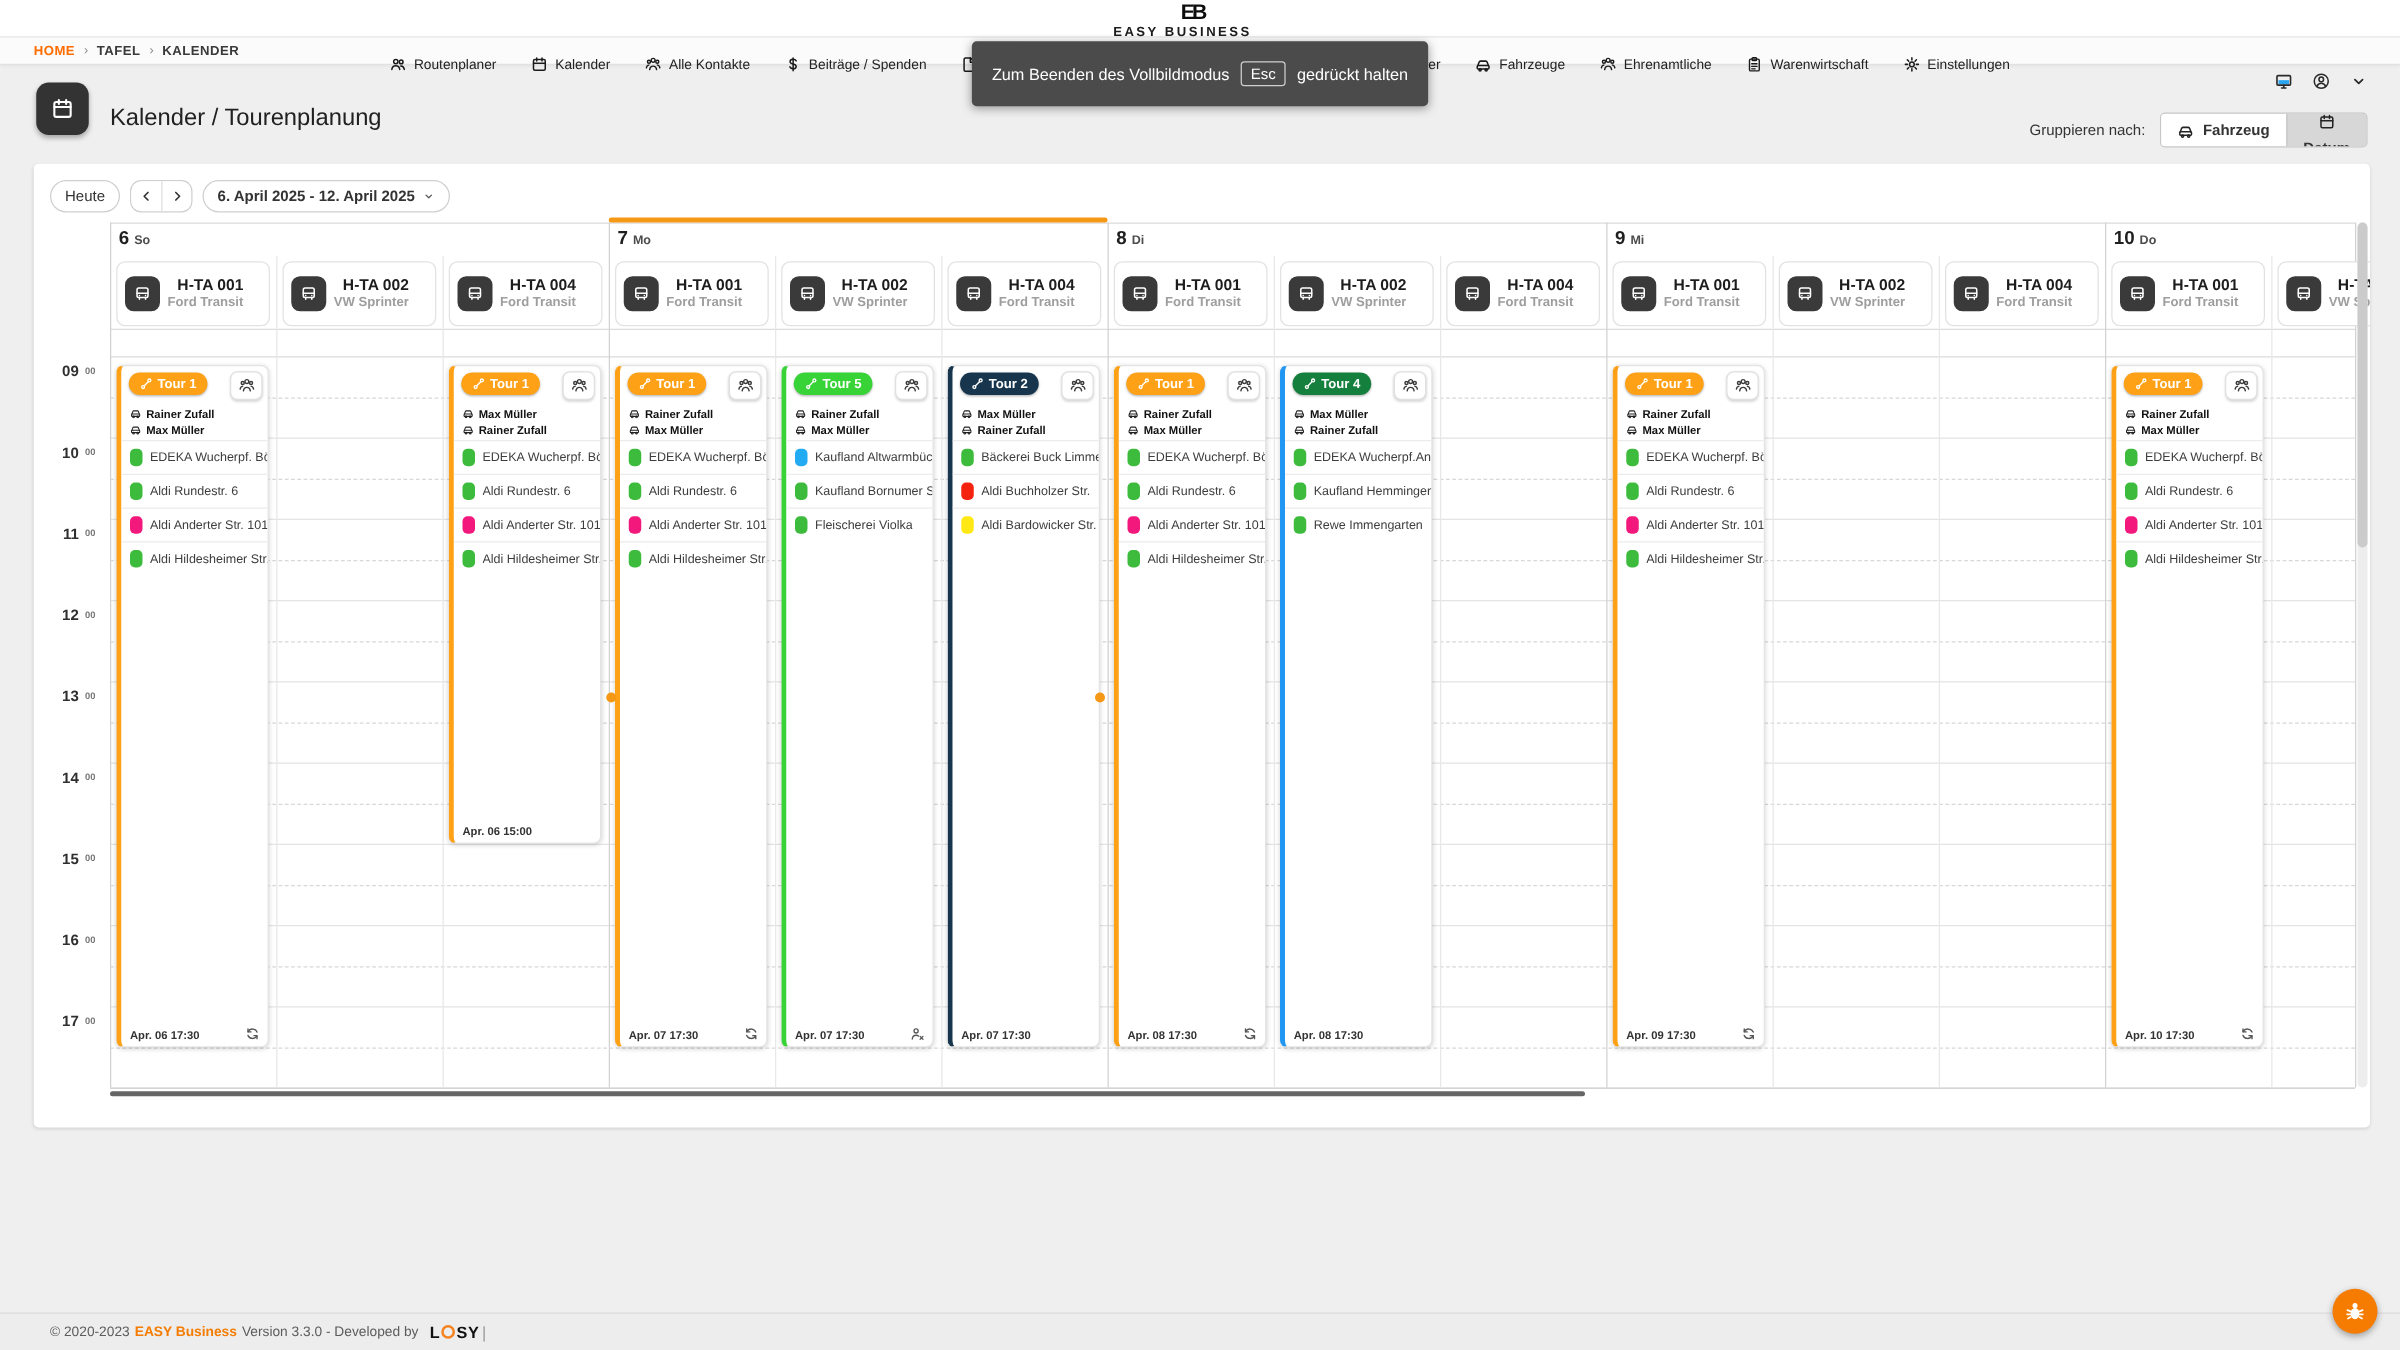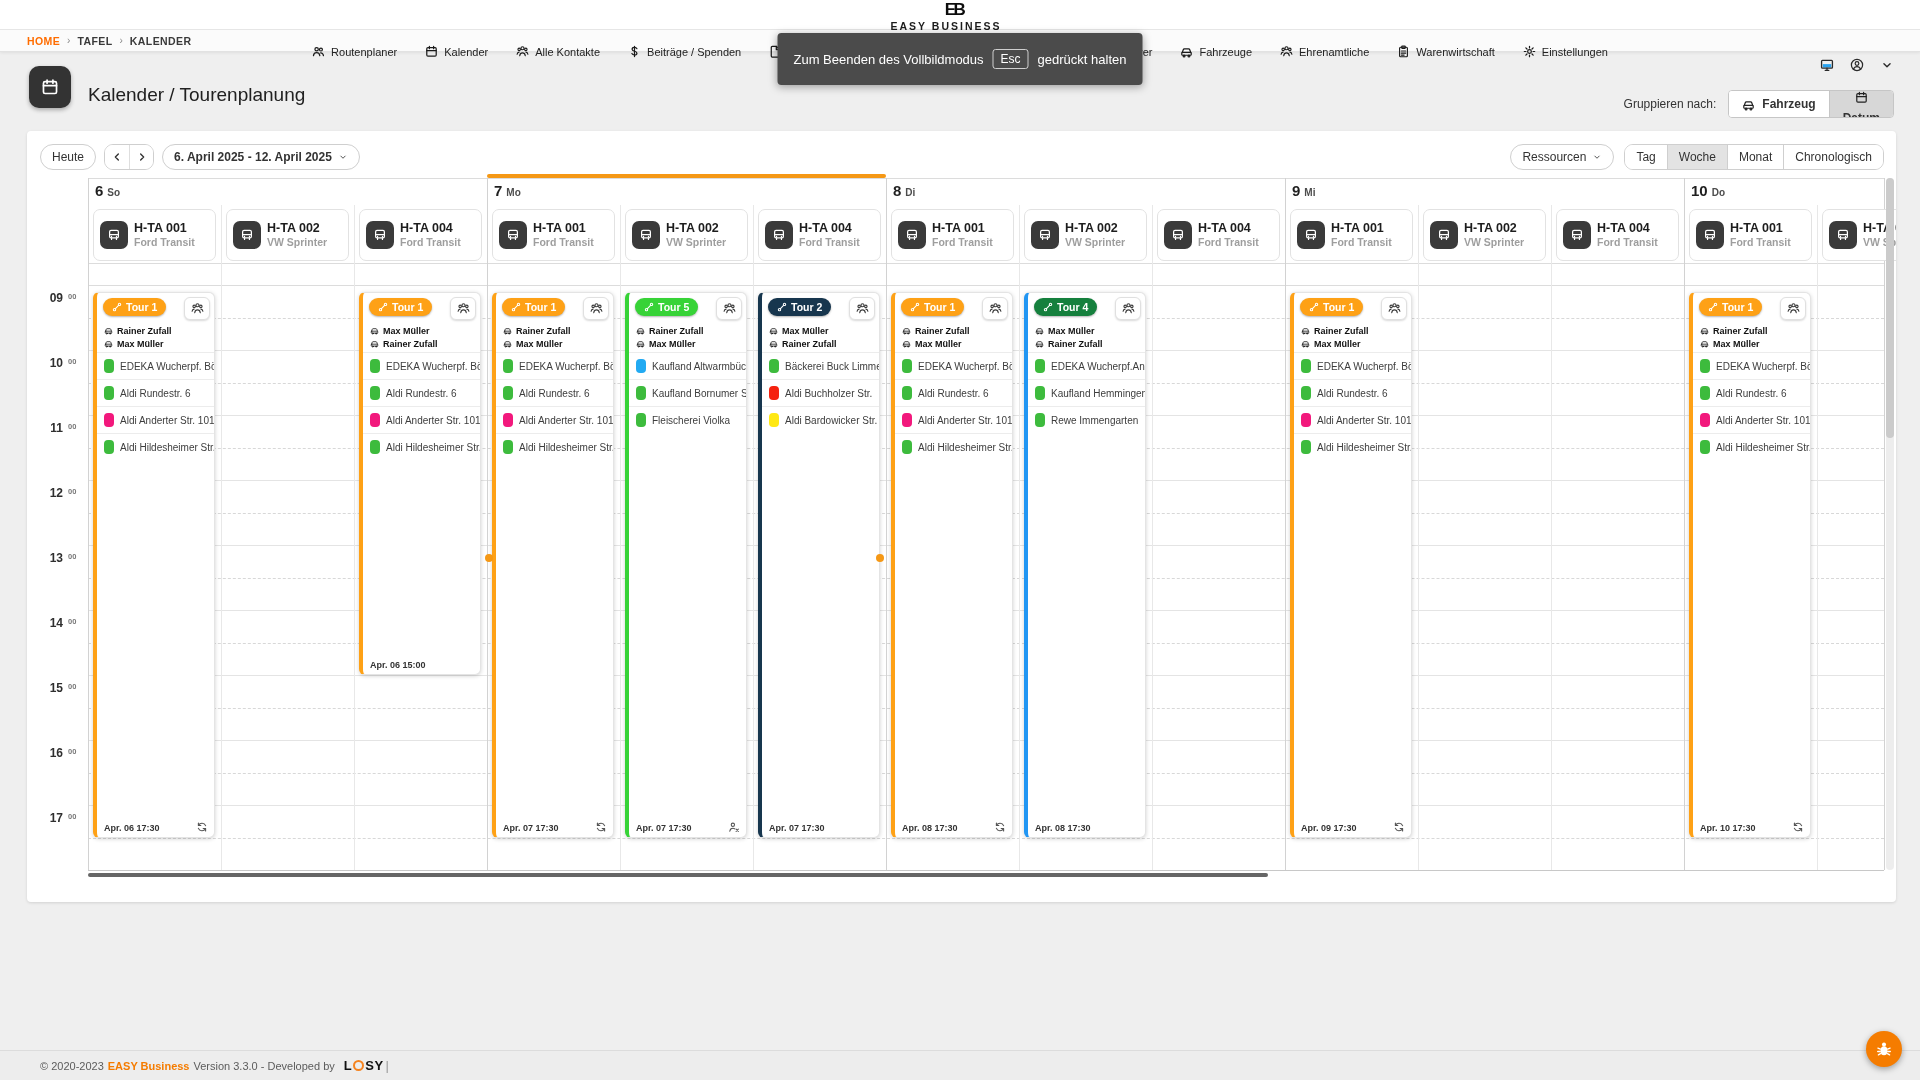--- a/index.html
+++ b/index.html
@@ -88,21 +88,21 @@
   .day-num { font-size:15px; font-weight:700; color:#1f1f1f; }
   .day-name { font-size:10px; font-weight:600; color:#4c4c4c; }
   .today-bar { position:absolute; background:#f59815; border-radius:2px; z-index:3; }
   .today-dot { position:absolute; width:8px; height:8px; border-radius:50%; background:#f59815; z-index:7; }
 
   .veh-card { position:absolute; width:123px; height:52px; background:#fff; border:1px solid #e2e2e2;
               border-radius:7px; display:flex; align-items:center; padding:0 6px; gap:6px; z-index:4;
               cursor:pointer; }
   .veh-ic { width:28px; height:28px; min-width:28px; background:#3a3a3a; border-radius:7px;
             display:flex; align-items:center; justify-content:center; color:#fff; }
-  .veh-txt { display:flex; flex-direction:column; overflow:hidden; }
+  .veh-txt { display:flex; flex-direction:column; overflow:hidden;text-align:right; }
   .veh-plate { font-size:12.5px; font-weight:700; color:#1d1d1d; line-height:15px; white-space:nowrap; }
   .veh-model { font-size:10.5px; font-weight:600; color:#9e9e9e; line-height:13px; white-space:nowrap; }
 
   .tour-card { position:absolute; width:122px; background:#fff; border:1px solid #e4e4e4;
                border-left:4px solid #fea116; border-radius:6px; overflow:hidden; z-index:5;
                box-shadow:0 1px 4px rgba(0,0,0,.18); cursor:pointer; }
   .tour-head { position:relative; padding:5px 0 0 6px; }
   .tour-badge { display:inline-flex; align-items:center; gap:4px; color:#fff; border-radius:10px;
                 padding:3px 9px; font-size:10.5px; font-weight:700; box-shadow:0 1px 2px rgba(0,0,0,.3); }
   .tour-people-btn { position:absolute; top:4px; right:4px; width:26px; height:23px; background:#fff;
@@ -465,34 +465,20 @@
           <use href="#i-chevron-right"></use>
         </svg>
       </button>
   </div>
   <button class="tb-btn tb-strong">
     <span>6. April 2025 - 12. April 2025</span>
     <svg class="ic10 caret" viewBox="0 0 16 16">
         <use href="#i-chevron-down"></use>
       </svg>
   </button>
-  <div class="tb-right">
-    <button class="tb-btn">
-      <span>Ressourcen</span>
-      <svg class="ic10 caret" viewBox="0 0 16 16">
-          <use href="#i-chevron-down"></use>
-        </svg>
-    </button>
-    <div id="view-buttons">
-        <button class="view-btn">Tag</button>
-        <button class="view-btn active">Woche</button>
-        <button class="view-btn">Monat</button>
-        <button class="view-btn">Chronologisch</button>
-      </div>
-  </div>
 </div>
 
 <div id="cal-clip">
     <div class="hline" style="top: 47px; left: 61px; width: 1796px; border-top: 1px solid rgb(220, 220, 220);"></div>
     <div class="hline" style="top: 132px; left: 61px; width: 1796px; border-top: 1px solid rgb(220, 220, 220);"></div>
     <div class="hline" style="top: 154px; left: 61px; width: 1796px; border-top: 1px solid rgb(220, 220, 220);"></div>
     <div class="hline" style="top: 739px; left: 61px; width: 1796px; border-top: 1px solid rgb(200, 200, 200);"></div>
     <div class="hline" style="top: 219px; left: 61px; width: 1796px; border-top: 1px solid rgb(228, 228, 228);"></div>
     <div class="hline" style="top: 284px; left: 61px; width: 1796px; border-top: 1px solid rgb(228, 228, 228);"></div>
     <div class="hline" style="top: 349px; left: 61px; width: 1796px; border-top: 1px solid rgb(228, 228, 228);"></div>

